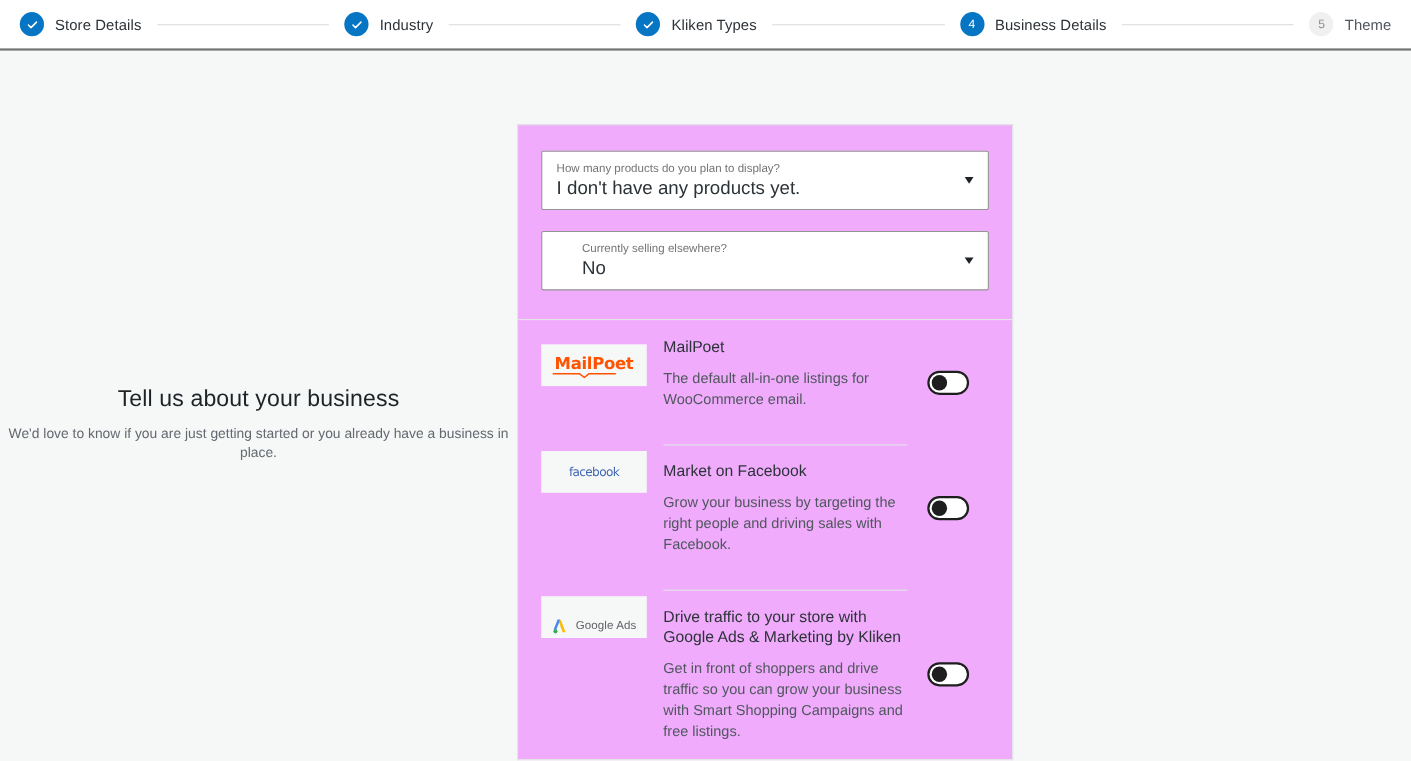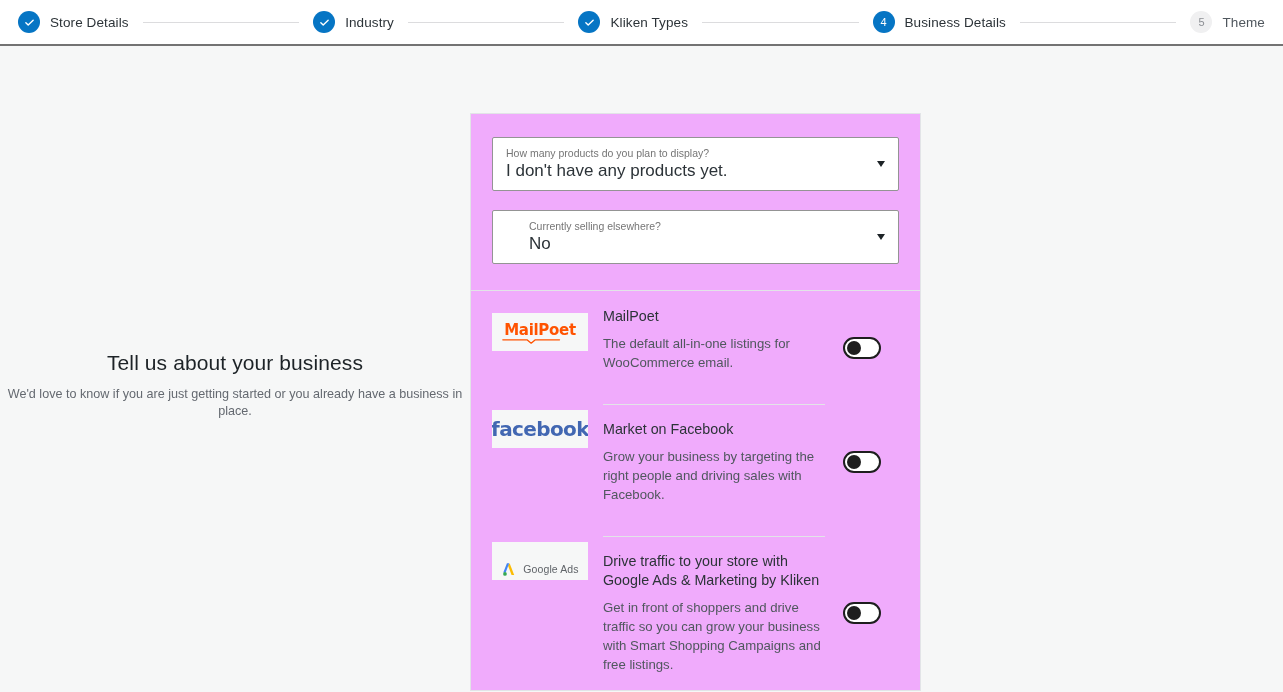--- a/index.html
+++ b/index.html
@@ -225,22 +225,22 @@
     padding-bottom: 5px;
   }
   .logo-mailpoet .swoosh {
     position: absolute;
     left: -2px; right: -2px; bottom: 0;
     height: 5px;
   }
 
   .logo-facebook {
     font-family: "DejaVu Sans", sans-serif;
-    font-size: 20px;
-    font-weight: 700;
+    font-size: 11px;
+    font-weight: 400;
     color: #4267b2;
     letter-spacing: -0.6px;
   }
 
   .logo-googleads {
     display: flex;
     align-items: center;
     gap: 5px;
     margin-top: 16px;
   }

